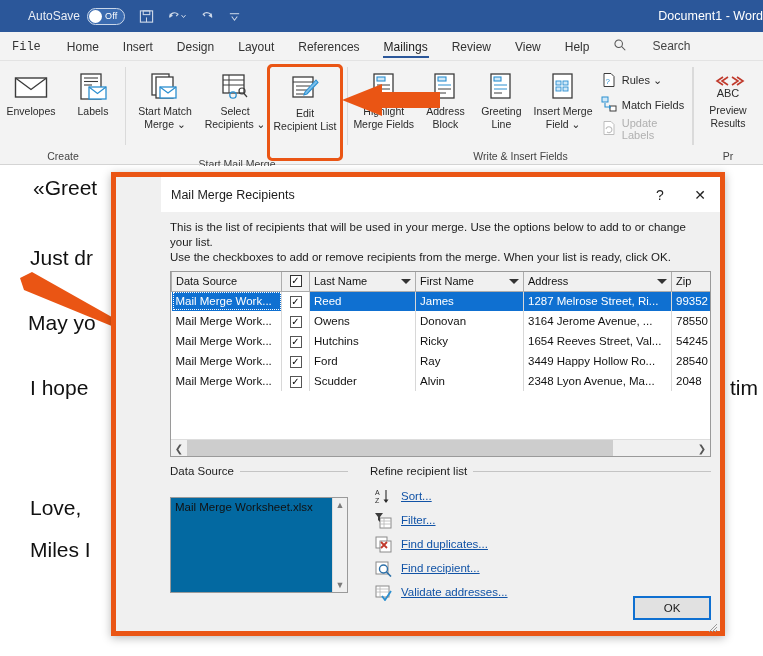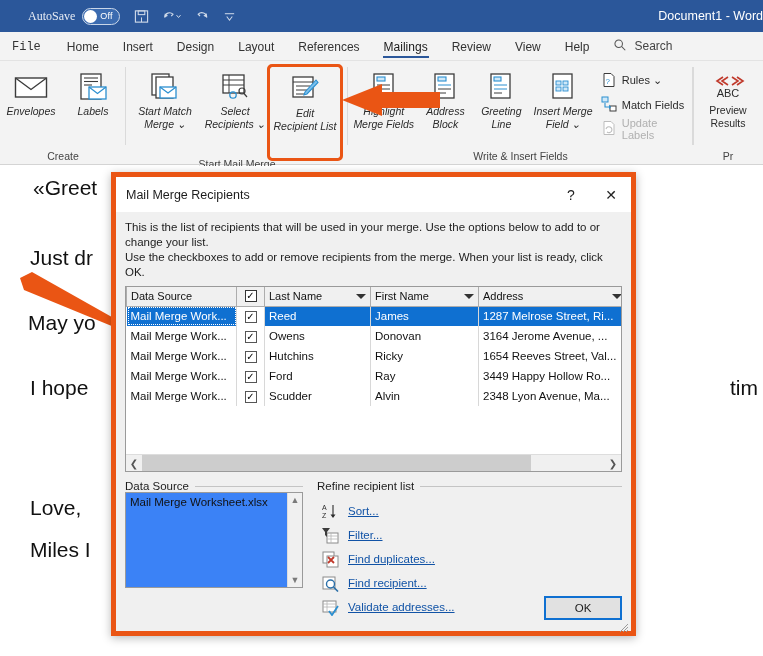--- a/index.html
+++ b/index.html
@@ -11,21 +11,21 @@
     overflow: hidden;
     position: relative;
   }
 
   
   .titlebar {
     height: 32px; background: #2b579a; color: #fff;
     display: flex; align-items: center; padding: 0 10px;
     font-size: 12px; position: relative;
   }
-  .autosave-label { margin-left: 18px; margin-right: 7px; font-size: 12px; color: #e8edf5; font-family: Liberation Serif, serif; }
+  .autosave-label { margin-left: 18px; margin-right: 7px; font-size: 12px; color: #e8edf5; }
   .toggle {
     width: 38px; height: 17px; border-radius: 9px;
     background: #3b6bb0; border: 1px solid #c9d6e8;
     display: flex; align-items: center; padding: 1px;
   }
   .toggle .knob { width: 13px; height: 13px; border-radius: 50%; background: #fff; }
   .toggle .offtxt { font-size: 9px; color: #fff; margin-left: 3px; letter-spacing: .2px; }
   .qat { display: flex; align-items: center; gap: 13px; margin-left: 14px; }
   .qat .ic { opacity: .92; display: flex; align-items: center; }
   .doc-title {
@@ -42,21 +42,21 @@
     padding: 0 12px; display: flex; align-items: center; justify-content: center;
     font-size: 12px; color: #333; position: relative; height: 29px;
   }
   .tab.first { padding-right: 14px; font-family: Liberation Mono, monospace; }
   .tab.active { color: #1a1a1a; }
   .tab.active::after {
     content: ""; position: absolute; left: 11px; right: 11px; bottom: 3px;
     height: 2px; background: #2b579a;
   }
   .searchbox {
-    display: flex; align-items: center; gap: 7px; margin-left: 12px;
+    display: flex; align-items: center; gap: 25px; margin-left: 12px;
     font-size: 12px; color: #444;
   }
 
   
   .ribbon {
     height: 104px; background: #f3f3f3; display: flex;
     border-bottom: 1px solid #d4d4d4; position: relative;
   }
   .rgroup { display: flex; flex-direction: column; position: relative; }
   .rgroup .items { flex: 1; display: flex; align-items: flex-start; padding-top: 6px; }
@@ -67,21 +67,21 @@
   .rgroup .sep { position: absolute; right: 0; top: 6px; bottom: 19px; width: 1px; background: #dadada; }
 
   .btn {
     width: 62px; display: flex; flex-direction: column; align-items: center;
     font-size: 10.5px; color: #2b2b2b; line-height: 13px; text-align: center;
     padding: 2px 1px 0 1px;
   }
   .btn .gl { height: 36px; display: flex; align-items: center; justify-content: center; }
   .btn.w70 { width: 70px; }
   .btn.w58 { width: 58px; }
-  .btn .cap { white-space: pre-line; font-style: italic; }
+  .btn .cap { white-space: pre-line; }
 
   .edit-recip-btn {
     outline: 3px solid #ea5514; outline-offset: 0;
     box-shadow: 0 0 0 1px #ea5514;
     border-radius: 2px;
   }
 
   .smallbtns { display: flex; flex-direction: column; gap: 3px; padding-top: 3px; }
   .smallbtn {
     display: flex; align-items: center; gap: 5px; font-size: 11px;
@@ -103,23 +103,24 @@
   .docline {
     position: absolute; font-family: "Liberation Sans", sans-serif;
     font-size: 21px; color: #111; white-space: nowrap;
   }
 
   
   .arrow { position: absolute; pointer-events: none; }
 
   
   .dialog {
-    position: absolute; left: 111px; top: 172px; width: 525px; height: 464px;
+    position: absolute; left: 111px; top: 172px; width: 614px; height: 464px;
     border: 5px solid #ea5514; background: #f0f0f0;
     box-shadow: 0 2px 9px rgba(0,0,0,.28);
+    padding-left: 45px;
   }
   .dlg-title {
     height: 35px; background: #fff; display: flex; align-items: center;
     padding-left: 10px; font-size: 12.5px; color: #1c1c1c;
   }
   .dlg-title .spacer { flex: 1; }
   .dlg-title .tbtn {
     width: 40px; height: 34px; display: flex; align-items: center; justify-content: center;
     font-size: 14px; color: #222;
   }
@@ -168,34 +169,34 @@
   .hscroll .arr { width: 16px; text-align: center; font-size: 10px; color: #555; }
   .hscroll .track { flex: 1; height: 17px; background: #f0f0f0; position: relative; }
   .hscroll .thumb { position: absolute; left: 0; top: 0; bottom: 0; width: 84%; background: #cdcdcd; }
 
   .panels { display: flex; margin-top: 8px; }
   .fieldset { position: relative; }
   .fslabel { font-size: 11.5px; color: #1c1c1c; display: flex; align-items: center; gap: 6px; }
   .fslabel .rule { flex: 1; height: 1px; background: #c4c4c4; }
 
   .dslist {
-    margin-top: 0; width: 178px; height: 96px; background: #3b82f6;
+    margin-top: 20px; width: 178px; height: 96px; background: #0369a1;
     border: 1px solid #9a9a9a; display: flex;
   }
   .dslist .txt { flex: 1; font-size: 11.5px; color: #111; padding: 3px 4px; }
   .dslist .vsb { width: 15px; background: #f0f0f0; border-left: 1px solid #ddd; display: flex; flex-direction: column; justify-content: space-between; align-items: center; padding: 2px 0; }
   .dslist .vsb span { font-size: 9px; color: #7a7a7a; }
 
   .dsbtns { display: flex; gap: 7px; margin-top: 9px; }
   .greybtn {
     width: 78px; height: 23px; background: #e1e1e1; border: 1px solid #adadad;
     font-size: 11.5px; color: #2a2a2a; display: flex; align-items: center; justify-content: center;
   }
 
-  .refine { margin-left: 14px; flex: 1; }
+  .refine { margin-left: 22px; flex: 1; }
   .refine-rows { margin-top: 7px; }
   .rrow { display: flex; align-items: center; height: 24px; gap: 9px; padding-left: 4px; }
   .rrow .ic { width: 18px; height: 18px; display: flex; align-items: center; justify-content: center; }
   .rrow a { font-size: 11.5px; color: #1153a6; text-decoration: underline; text-align: right; }
 
   .okbtn {
     position: absolute; right: 9px; bottom: 11px; width: 78px; height: 24px;
     background: #e1e1e1; border: 2px solid #0f70d1;
     font-size: 11.5px; color: #1b1b1b; display: flex; align-items: center; justify-content: center;
   }

